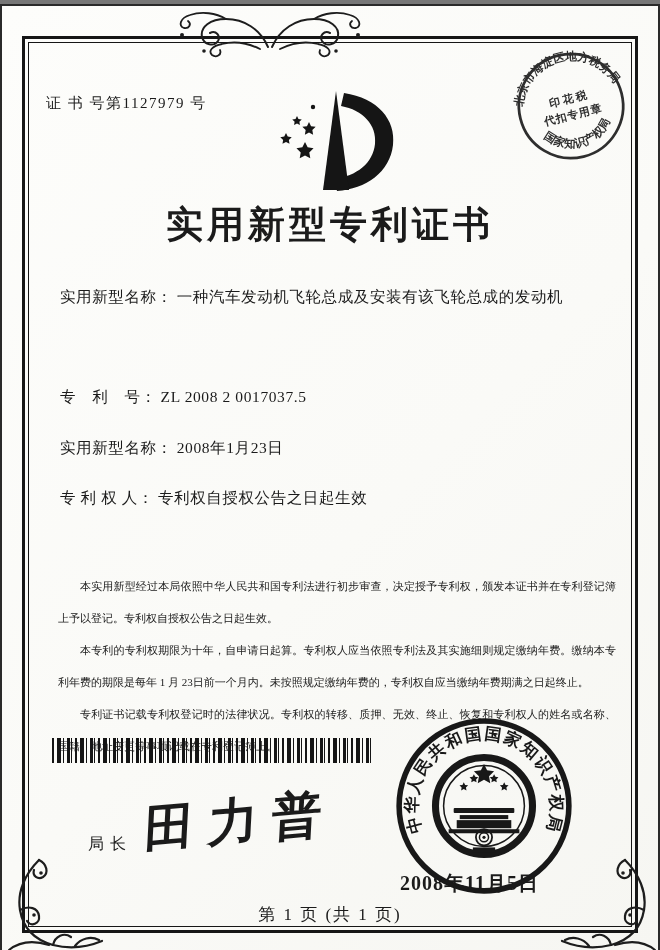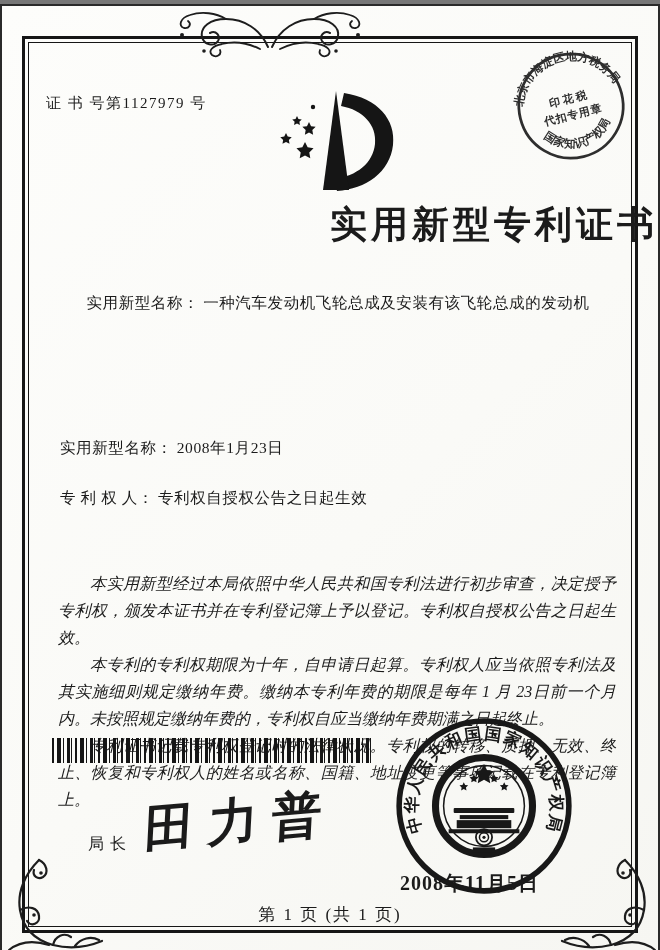--- a/index.html
+++ b/index.html
@@ -13,27 +13,27 @@
   .frame{position:absolute; left:20px; top:30px; width:616px; height:897px;
          border:3px solid #161616; box-sizing:border-box; z-index:1;}
   .frame-inner{position:absolute; left:26px; top:36px; width:604px; height:885px;
          border:1px solid #161616; box-sizing:border-box; z-index:1;}
   .ornament{position:absolute; z-index:2;}
   .corner-right{transform:scaleX(-1);}
   
   .content{position:absolute; inset:0; z-index:3;}
   .cert-no{position:absolute; left:44px; top:88px; font-size:15px; letter-spacing:1.5px;}
   .logo{position:absolute; left:252px; top:84px;}
-  .title{position:absolute; left:0; right:0; top:194px; text-align:right;
+  .title{position:absolute; left:0; right:0; top:194px; text-align:center;
          font-size:37px; font-weight:bold; letter-spacing:4px;}
   .field{position:absolute; left:58px; width:556px; font-size:15.5px; letter-spacing:.6px; white-space:nowrap;}
-  .f1{top:287px;text-align:center;} .f2{top:332px;} .f3{top:381px;} .f4{top:432px;} .f5{top:482px;} .f6{top:532px;}
+  .f1{top:281px;} .f2{top:332px;} .f3{top:381px;} .f4{top:432px;} .f5{top:482px;} .f6{top:532px;}
   .field .lab{margin-right:4px;}
-  .paras{position:absolute; left:56px; top:564px; width:558px; font-size:16px;
-         line-height:27px; text-align:justify; font-style:italic;}
+  .paras{position:absolute; left:56px; top:564px; width:558px; font-size:11px;
+         line-height:32px; text-align:justify; }
   .paras p{margin:0; text-indent:2em;}
   .barcode{position:absolute; left:50px; top:732px; width:321px; height:25px;
     background:repeating-linear-gradient(90deg,
       #151515 0 2px, transparent 2px 5px,
       #151515 5px 9px, transparent 9px 11px,
       #151515 11px 12px, transparent 12px 15px,
       #151515 15px 18px, transparent 18px 19px,
       #151515 19px 20px, transparent 20px 23px);}
   .post{position:absolute; left:86px; top:828px; font-size:16px; letter-spacing:6px;}
   .sig{position:absolute; left:142px; top:782px; font-size:50px; font-weight:bold;
@@ -127,20 +127,23 @@
         <text x="70" y="66" font-size="12" text-anchor="middle" letter-spacing="3">印花税</text>
         <text x="70" y="84" font-size="12" text-anchor="middle" letter-spacing="1">代扣专用章</text>
       </g>
     </svg>
 
     <div class="title">实用新型专利证书</div>
 
     <div class="field f1">
       <span class="lab">实用新型名称：</span><span>一种汽车发动机飞轮总成及安装有该飞轮总成的发动机</span>
     </div>
+    <div class="field f3">
+      <span class="lab">专　利　号：</span><span>ZL 2008 2 0017037.5</span>
+    </div>
     <div class="field f4">
       <span class="lab">实用新型名称：</span><span>2008年1月23日</span>
     </div>
     <div class="field f5">
       <span class="lab">专 利 权 人：</span><span>专利权自授权公告之日起生效</span>
     </div>
 
     <div class="paras">
       <p>本实用新型经过本局依照中华人民共和国专利法进行初步审查，决定授予专利权，颁发本证书并在专利登记簿上予以登记。专利权自授权公告之日起生效。</p>
       <p>本专利的专利权期限为十年，自申请日起算。专利权人应当依照专利法及其实施细则规定缴纳年费。缴纳本专利年费的期限是每年 1 月 23日前一个月内。未按照规定缴纳年费的，专利权自应当缴纳年费期满之日起终止。</p>

